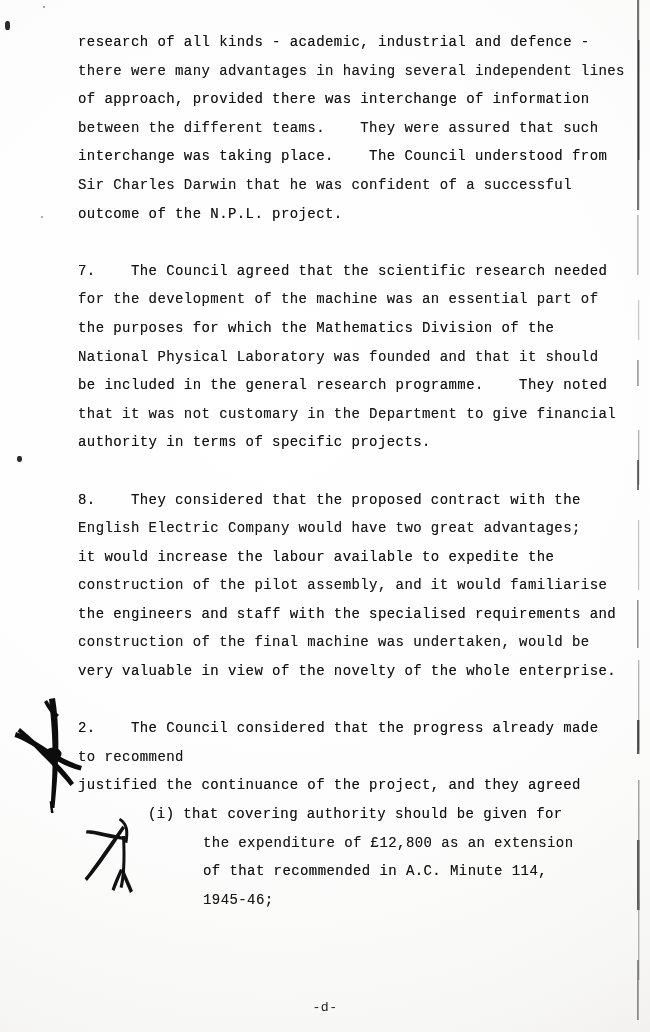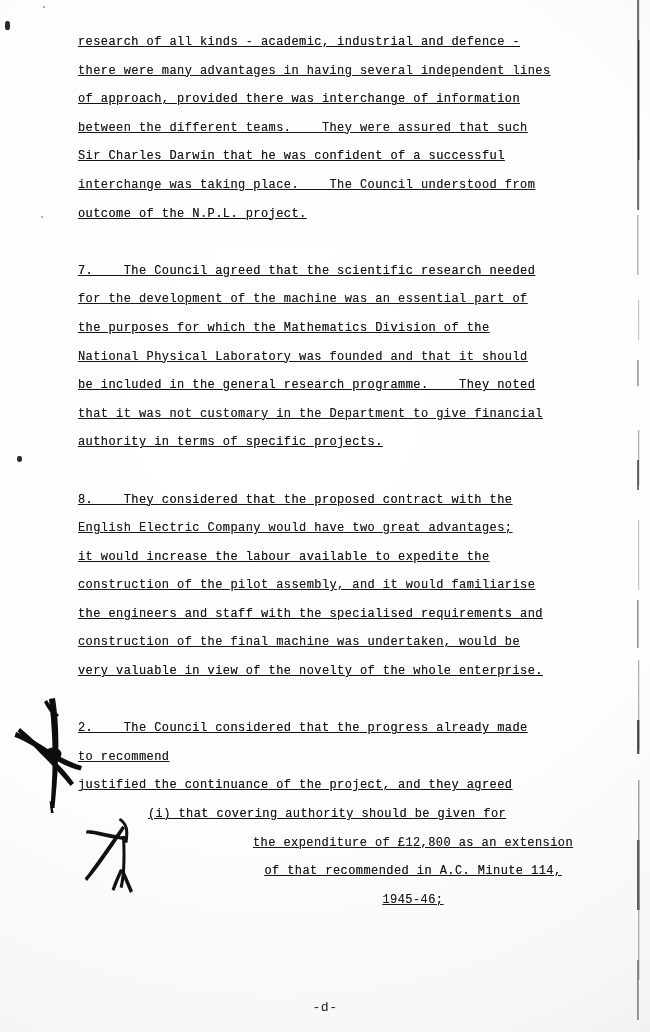--- a/index.html
+++ b/index.html
@@ -35,45 +35,43 @@
     top: 28px;
     width: 545px;
   }
 
   .para {
     margin: 0 0 0 0;
   }
 
   .line {
     display: block;
-    font-size: 12px;
+    font-size: 14px;
     line-height: 28.6px;
     letter-spacing: 0.42px;
     white-space: pre;
     color: #161616;
     text-shadow: 0 0 0.45px rgba(20,20,20,0.55);
-    text-decoration: underline;
   }
 
   
   .line:nth-child(odd) { color: #131313; }
   .line:nth-child(even) { color: #1a1a1a; }
 
   .gap {
     display: block;
     height: 28.6px;
   }
 
   .sub-item {
     padding-left: 70px;
   }
 
   .sub-item .line.cont {
     padding-left: 55px;
-    text-align: center;
   }
 
   
   .folio {
     position: absolute;
     left: 0;
     right: 0;
     top: 1000px;
     text-align: center;
     font-size: 13.2px;
@@ -150,22 +148,22 @@
   <div class="speck" style="left:43px; top:6px;   width:2px;  height:2px; opacity:.5;"></div>
   <div class="speck" style="left:41px; top:216px; width:2px;  height:2px; opacity:.45;"></div>
 
   <div class="text-body">
 
     <div class="para">
       <span class="line">research of all kinds - academic, industrial and defence -</span>
       <span class="line">there were many advantages in having several independent lines</span>
       <span class="line">of approach, provided there was interchange of information</span>
       <span class="line">between the different teams.    They were assured that such</span>
+      <span class="line">interchange was taking place.    The Council understood from</span>
       <span class="line">Sir Charles Darwin that he was confident of a successful</span>
-      <span class="line">interchange was taking place.    The Council understood from</span>
       <span class="line">outcome of the N.P.L. project.</span>
     </div>
 
     <span class="gap"></span>
 
     <div class="para">
       <span class="line">7.    The Council agreed that the scientific research needed</span>
       <span class="line">for the development of the machine was an essential part of</span>
       <span class="line">the purposes for which the Mathematics Division of the</span>
       <span class="line">National Physical Laboratory was founded and that it should</span>

